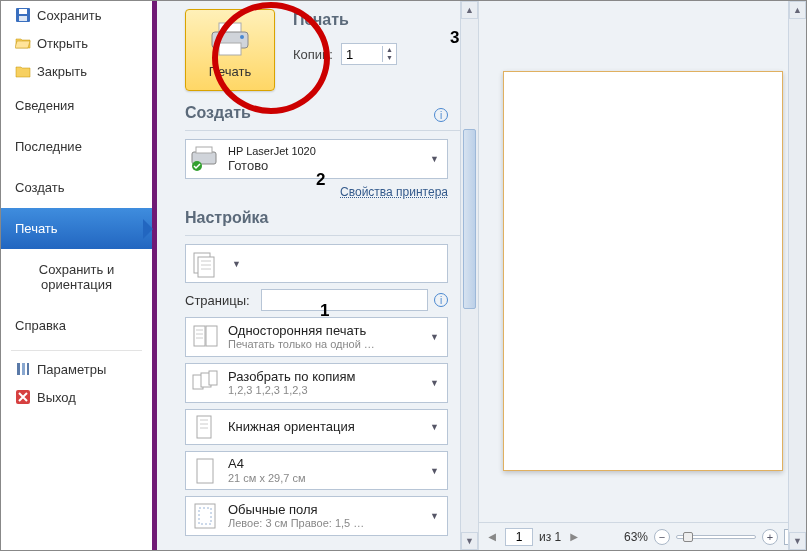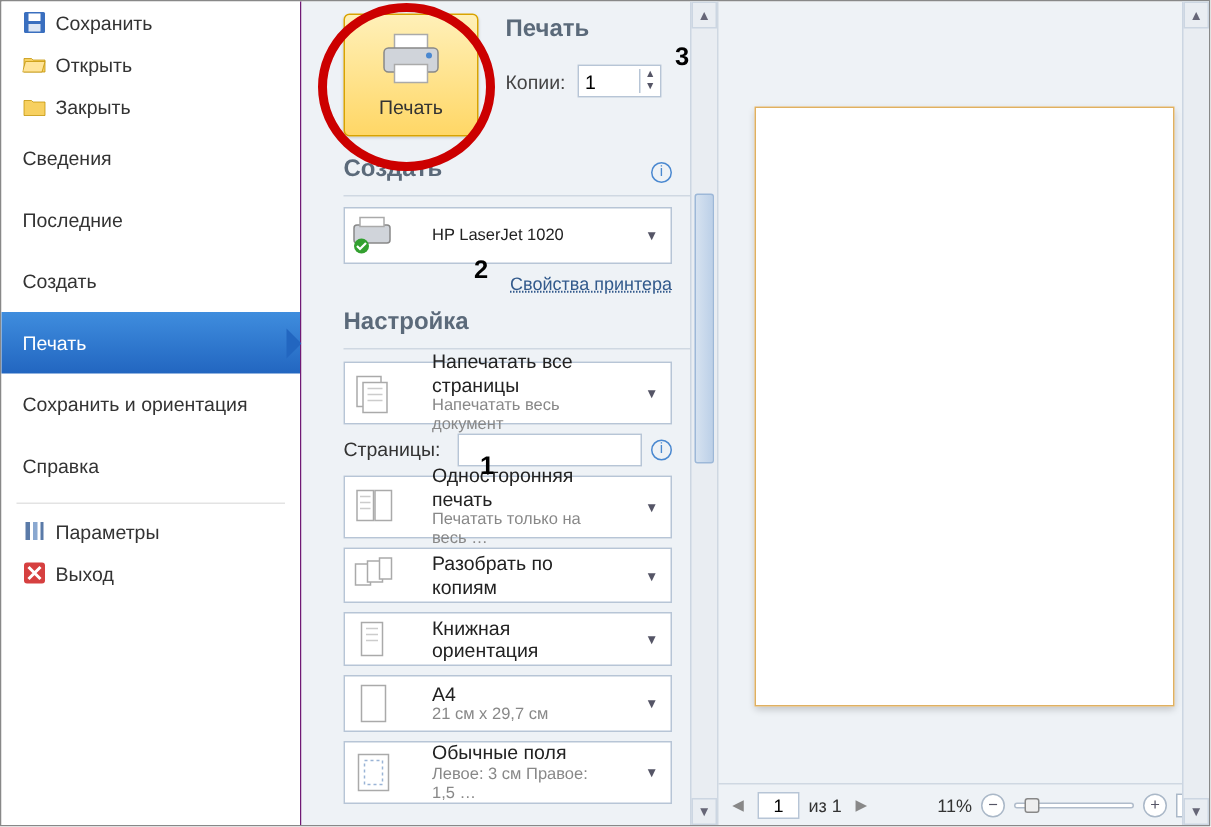--- a/index.html
+++ b/index.html
@@ -16,36 +16,36 @@
   }
   .root {
     display: flex;
     width: 807px;
     height: 551px;
     border: 1px solid #888;
     background: #fff;
   }
   
   .sidebar {
-    width: 200px;
+    width: 156px;
     background: #fff;
     display: flex;
     flex-direction: column;
-    border-right: 1px solid #701a75;
+    border-right: 5px solid #701a75;
   }
   .sidebar-item {
     display: flex;
     align-items: center;
     padding: 6px 14px;
     font-size: 13px;
     cursor: pointer;
     color: #333;
     gap: 6px;
   }
-  .sidebar-item.padded { padding: 13px 14px; }
+  .sidebar-item.padded { padding: 13px 14px; text-align: center; }
   .sidebar-item .icon { width: 16px; height: 16px; display: inline-flex; align-items: center; justify-content: center; }
   .sidebar-item.active {
     background: linear-gradient(to bottom, #3f8dde, #2266c0);
     color: #fff;
     position: relative;
   }
   .sidebar-item.active::after {
     content: "";
     position: absolute;
     right: -1px;
@@ -113,21 +113,21 @@
   }
   .spinner input { border:0; width:40px; padding:2px 4px; font-size:13px; outline:none;}
   .spinner .spin-btns { display:flex; flex-direction:column; border-left:1px solid #b7c5d6;}
   .spinner .spin-btns div { font-size:7px; line-height:8px; width:13px; text-align:center; color:#556; cursor:pointer;}
   .field-row { display:flex; align-items:center; gap:6px;}
   .field-row label { width: 70px; color:#333; }
   .text-input { flex:1; border:1px solid #b7c5d6; background:#fff; height:22px; padding:2px 4px; font-size:13px; width:120px;}
   .info-icon { width:14px; height:14px; border:1px solid #4a88d0; border-radius:50%; color:#4a88d0; font-size:10px; display:inline-flex; align-items:center; justify-content:center; }
   .dropdown {
     display:flex; align-items:center; background:#fff; border:1px solid #b7c5d6;
-    margin: 0 24px 6px 0; height: 42px; padding: 2px 4px; cursor: pointer; gap:24px;
+    margin: 0 24px 6px 0; height: 42px; padding: 2px 4px; cursor: pointer; gap:8px;
   }
   .dropdown.onerow { height: 28px; }
   .dropdown .dd-icon { width:30px; height:30px; display:flex; align-items:center; justify-content:center;}
   .dropdown .dd-text { flex:1; display:flex; flex-direction:column; line-height:1.2;}
   .dd-text .dd-title { font-size:13px; color:#222;}
   .dd-text .dd-sub { font-size:11px; color:#888;}
   .dd-caret { font-size:9px; color:#556; padding:0 4px;}
   .props-link { text-align:right; margin: 0 24px 8px 0; font-size:12px;}
   .props-link a { color:#335a8c; text-decoration: underline dotted; cursor: pointer;}
   .annot { position:absolute; font-family: Arial,sans-serif; font-weight:bold; font-size:17px; color:#000; z-index:6;}
@@ -283,43 +283,40 @@
       <span class="dd-icon">
         <svg width="30" height="26">
             <rect x="2" y="6" width="24" height="12" rx="2" fill="#d0d4da" stroke="#888"></rect>
             <rect x="6" y="1" width="16" height="6" fill="#fff" stroke="#aaa"></rect>
             <circle cx="7" cy="20" r="5" fill="#33a030"></circle>
             <path d="M4 20 l2 2 l4 -4" stroke="#fff" stroke-width="1.5" fill="none"></path>
           </svg>
       </span>
       <div class="dd-text">
         <span class="dd-title" style="font-size:11px;">HP LaserJet 1020</span>
+        <span class="dd-sub" style="font-size:13px;color:#333;">Готово</span>
       </div>
       <span class="dd-caret">▼</span>
     </div>
 
     <div class="props-link"><a>Свойства принтера</a></div>
 
     <div class="section-title">Настройка</div>
     <div class="section-divider"></div>
 
     <div class="dropdown">
       <span class="dd-icon">
         <svg width="28" height="28">
             <rect x="3" y="3" width="16" height="20" fill="#fff" stroke="#aaa"></rect>
             <rect x="7" y="7" width="16" height="20" fill="#fff" stroke="#aaa"></rect>
             <line x1="10" y1="11" x2="20" y2="11" stroke="#ccc"></line>
             <line x1="10" y1="15" x2="20" y2="15" stroke="#ccc"></line>
             <line x1="10" y1="19" x2="20" y2="19" stroke="#ccc"></line>
           </svg>
       </span>
-      <div class="dd-text">
-        <span class="dd-title">Напечатать все страницы</span>
-        <span class="dd-sub">Напечатать весь документ</span>
-      </div>
       <span class="dd-caret">▼</span>
     </div>
 
     <div class="field-row" style="margin: 0 24px 6px 0;">
       <label>Страницы:</label>
       <input class="text-input" value="" style="">
       <span class="info-icon">i</span>
     </div>
 
     <div class="dropdown">
@@ -327,35 +324,36 @@
         <svg width="28" height="28">
             <rect x="3" y="3" width="11" height="20" fill="#fff" stroke="#aaa"></rect>
             <rect x="15" y="3" width="11" height="20" fill="#fff" stroke="#aaa"></rect>
             <line x1="5" y1="7" x2="12" y2="7" stroke="#ccc"></line>
             <line x1="5" y1="11" x2="12" y2="11" stroke="#ccc"></line>
             <line x1="5" y1="15" x2="12" y2="15" stroke="#ccc"></line>
           </svg>
       </span>
       <div class="dd-text">
         <span class="dd-title">Односторонняя печать</span>
-        <span class="dd-sub">Печатать только на весь …</span>
+        <span class="dd-sub">Печатать только на одной …</span>
       </div>
       <span class="dd-caret">▼</span>
     </div>
 
     <div class="dropdown">
       <span class="dd-icon">
         <svg width="28" height="28">
             <rect x="2" y="6" width="10" height="14" fill="#fff" stroke="#aaa"></rect>
             <rect x="10" y="4" width="10" height="14" fill="#fff" stroke="#aaa"></rect>
             <rect x="18" y="2" width="8" height="14" fill="#fff" stroke="#aaa"></rect>
           </svg>
       </span>
       <div class="dd-text">
         <span class="dd-title">Разобрать по копиям</span>
+        <span class="dd-sub">1,2,3   1,2,3   1,2,3</span>
       </div>
       <span class="dd-caret">▼</span>
     </div>
 
     <div class="dropdown onerow" style="height:36px;">
       <span class="dd-icon">
         <svg width="22" height="26">
             <rect x="3" y="2" width="14" height="22" fill="#fff" stroke="#aaa"></rect>
             <line x1="6" y1="6" x2="14" y2="6" stroke="#ccc"></line>
             <line x1="6" y1="10" x2="14" y2="10" stroke="#ccc"></line>
@@ -417,21 +415,21 @@
       <div class="arrow">▲</div>
       <div class="track"></div>
       <div class="arrow">▼</div>
     </div>
     <div class="preview-status">
       <span class="nav-btn">◀</span>
       <input class="page-input" value="1" style="">
       <span>из 1</span>
       <span class="nav-btn">▶</span>
       <span class="spacer"></span>
-      <span>11%</span>
+      <span>63%</span>
       <span class="zoom-btn">−</span>
       <div class="zoom-slider">
           <div class="thumb"></div>
         </div>
       <span class="zoom-btn">+</span>
       <span class="fit-btn">⛶</span>
     </div>
   </div>
 </div>
 

